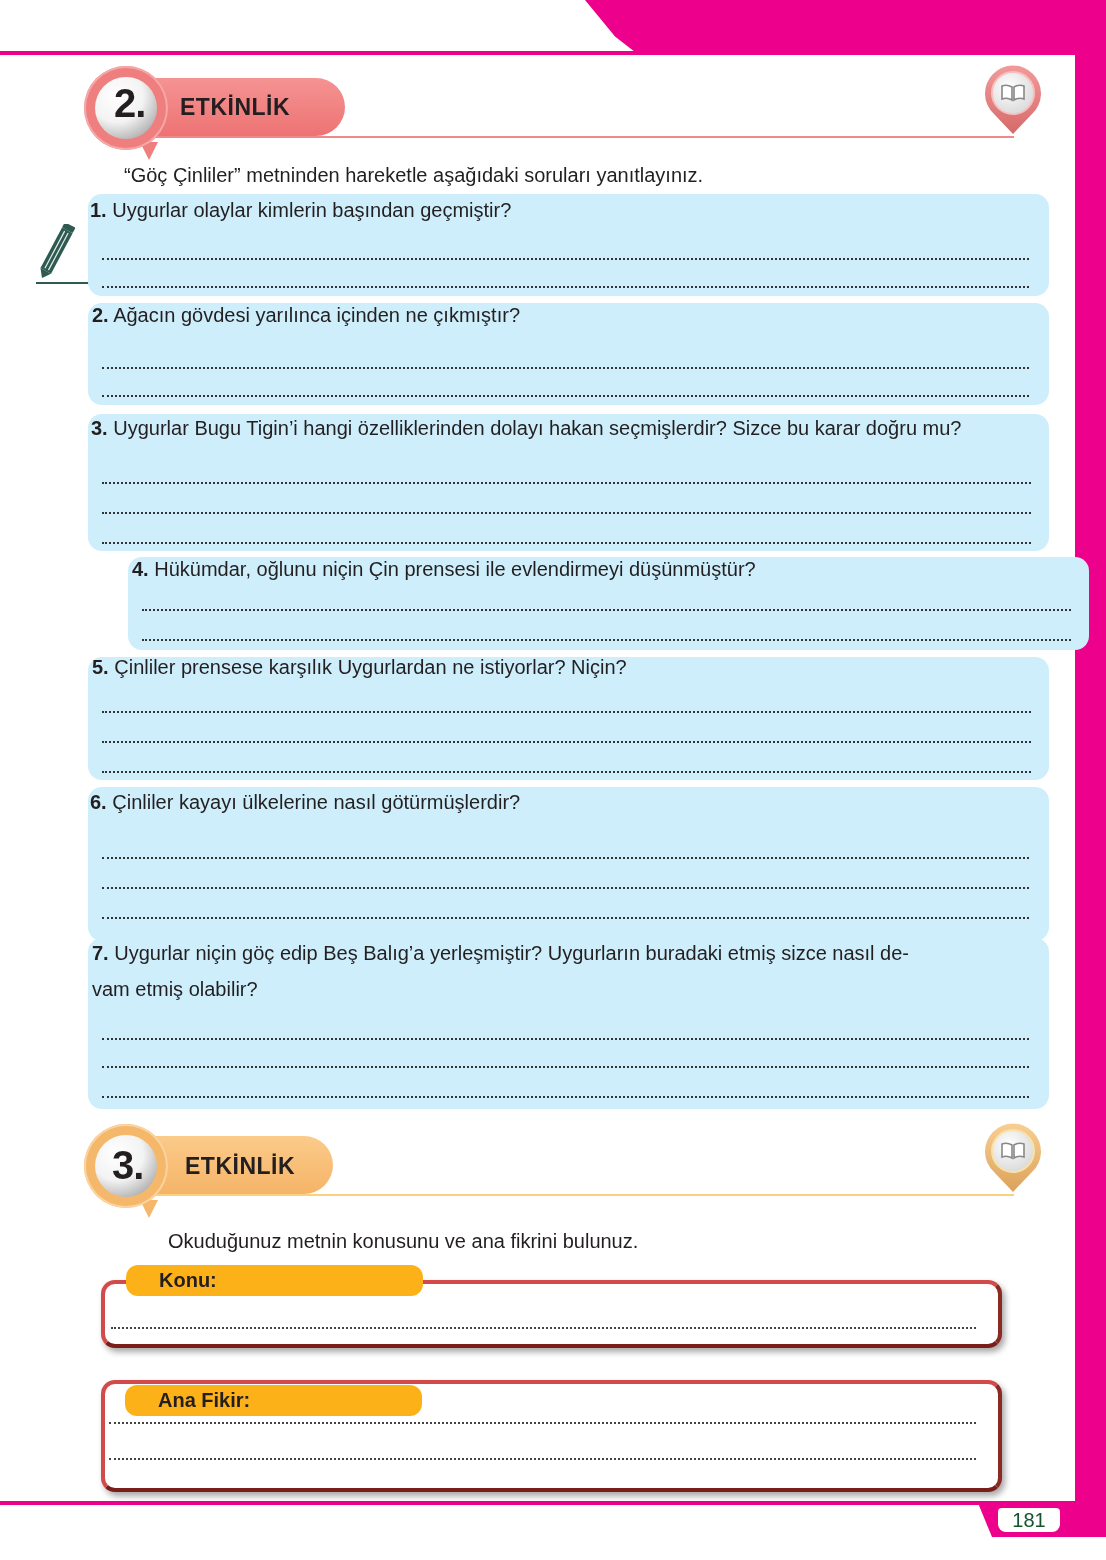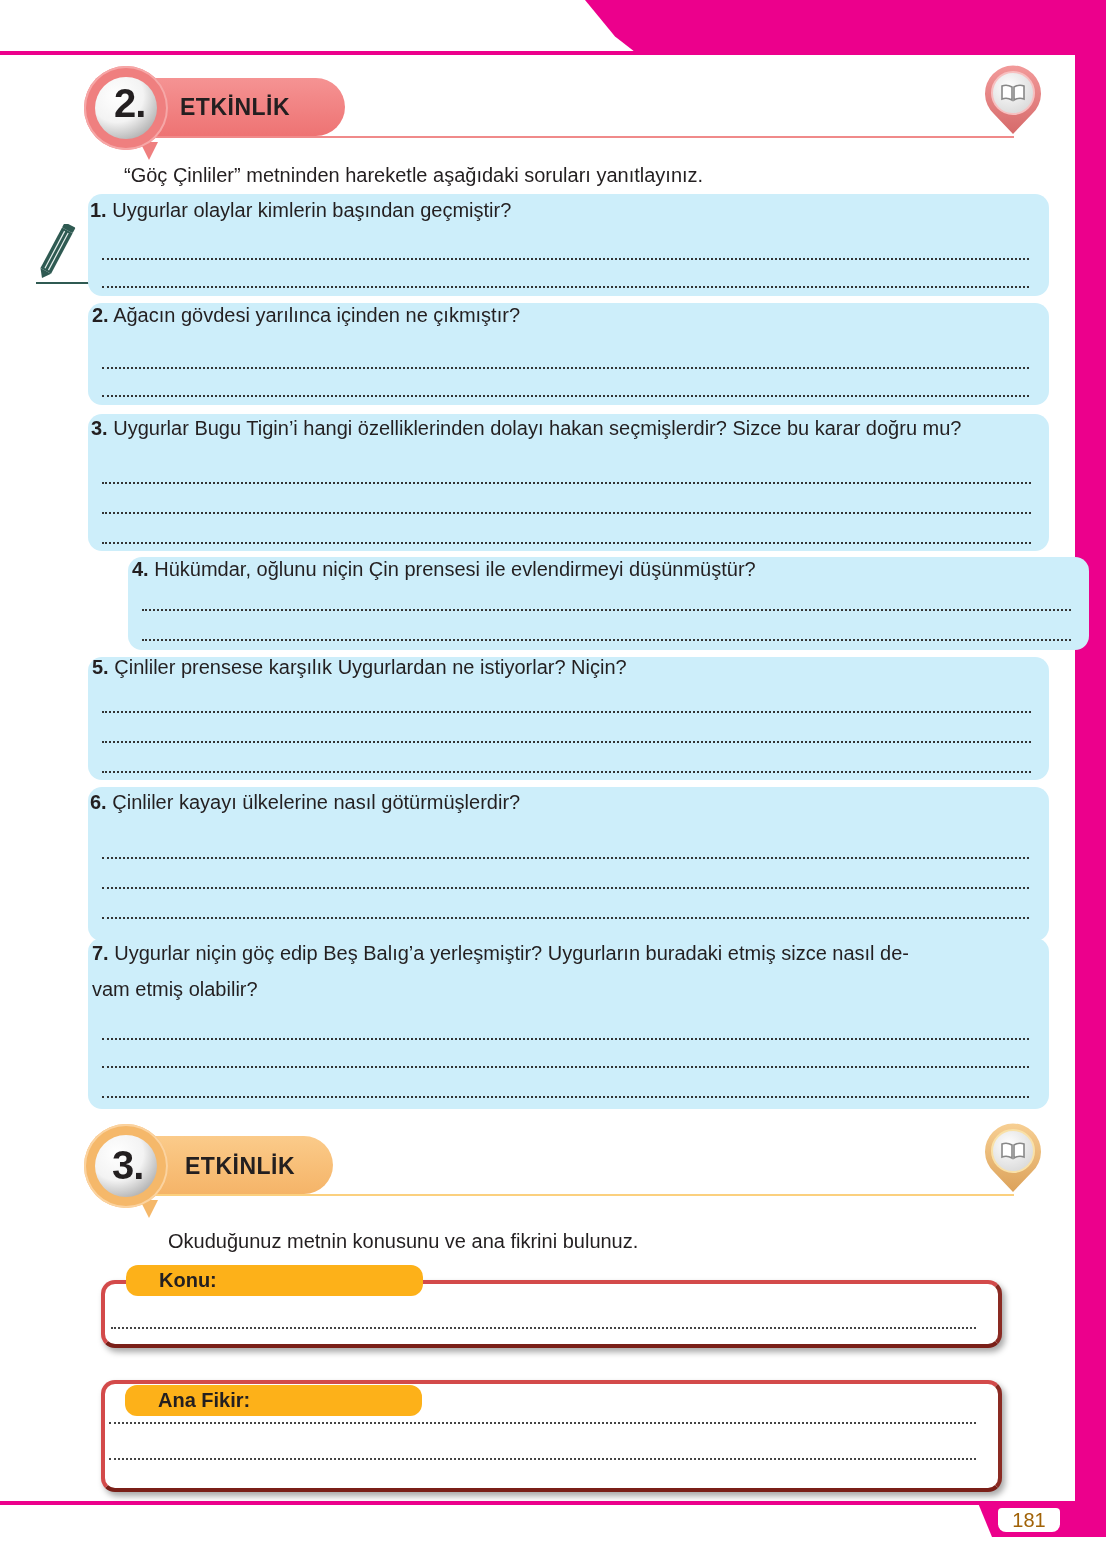--- a/index.html
+++ b/index.html
@@ -24,21 +24,21 @@
   .bottom-line {
     position: absolute; left: 0; top: 1501px; width: 1106px; height: 4px; background: #ec008c;
   }
   .page-tab {
     position: absolute; left: 978px; top: 1503px; width: 128px; height: 34px; background: #ec008c;
     clip-path: polygon(0 0, 100% 0, 100% 100%, 14px 100%);
   }
   .page-number {
     position: absolute; left: 998px; top: 1508px; width: 62px; height: 24px;
     background: #fff; border-radius: 4px 4px 8px 8px;
-    font-size: 20px; line-height: 24px; text-align: center; color: #a16207;
+    font-size: 20px; line-height: 24px; text-align: center; color: #14532d;
   }
 
   
   .act-header { position: absolute; left: 0; width: 1106px; height: 90px; }
   .act-pill {
     position: absolute; height: 58px; border-radius: 0 30px 30px 0;
   }
   .act-circle {
     position: absolute; width: 84px; height: 84px; border-radius: 50%;
   }

